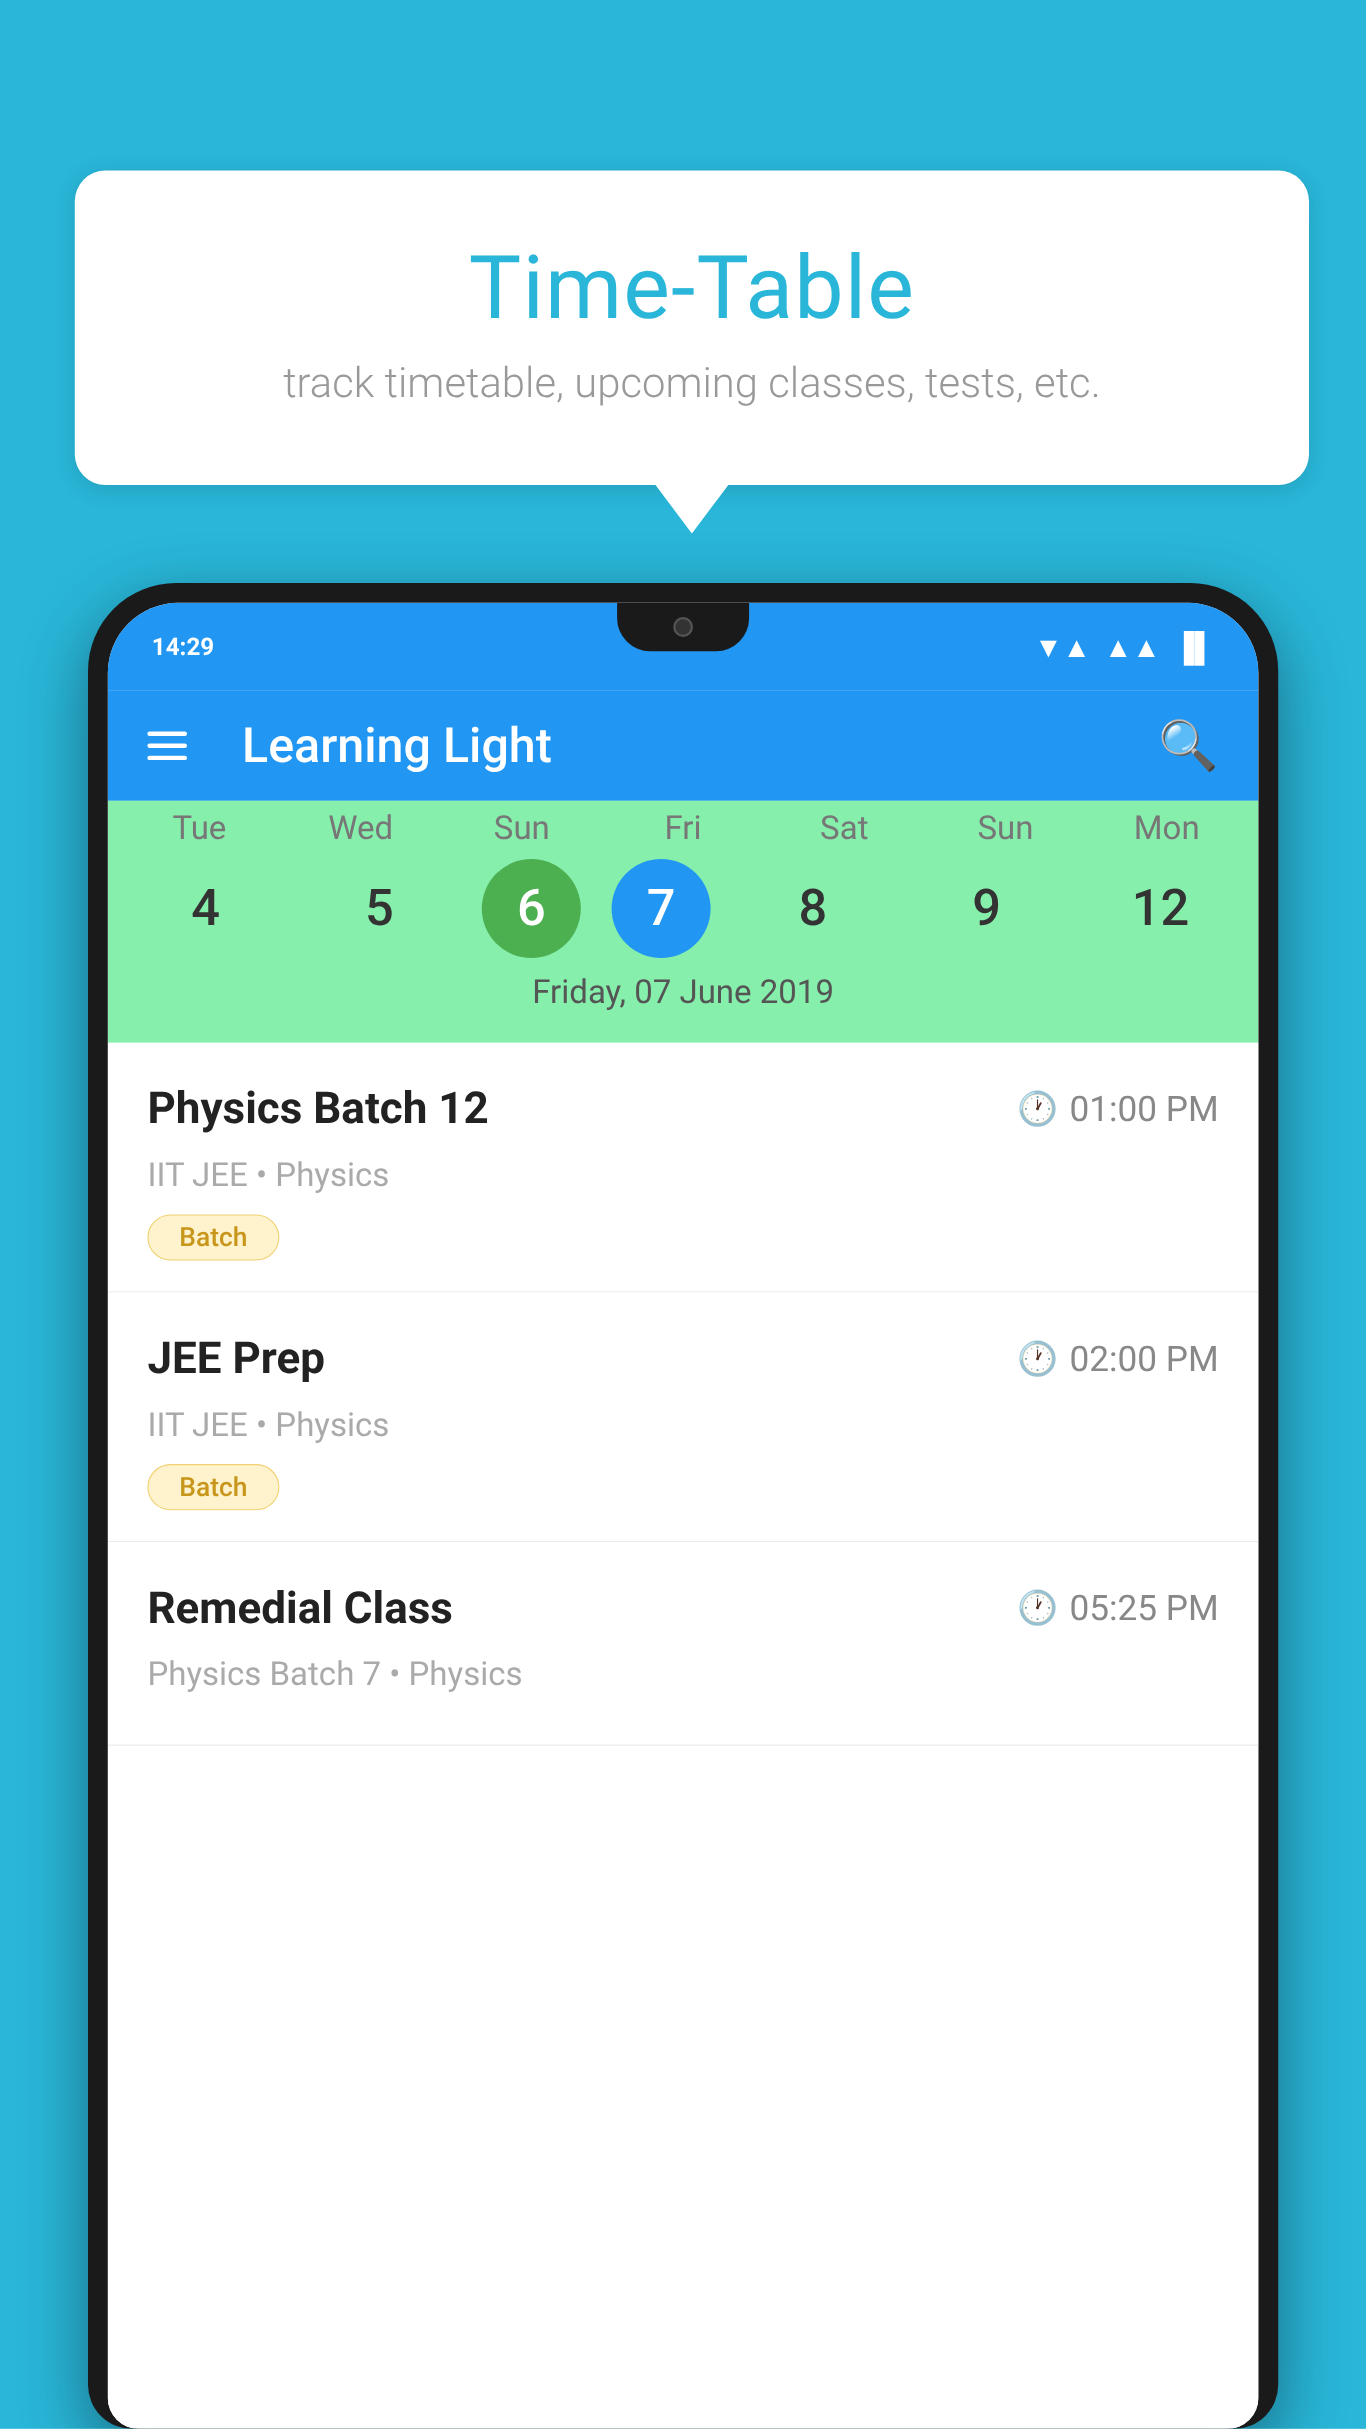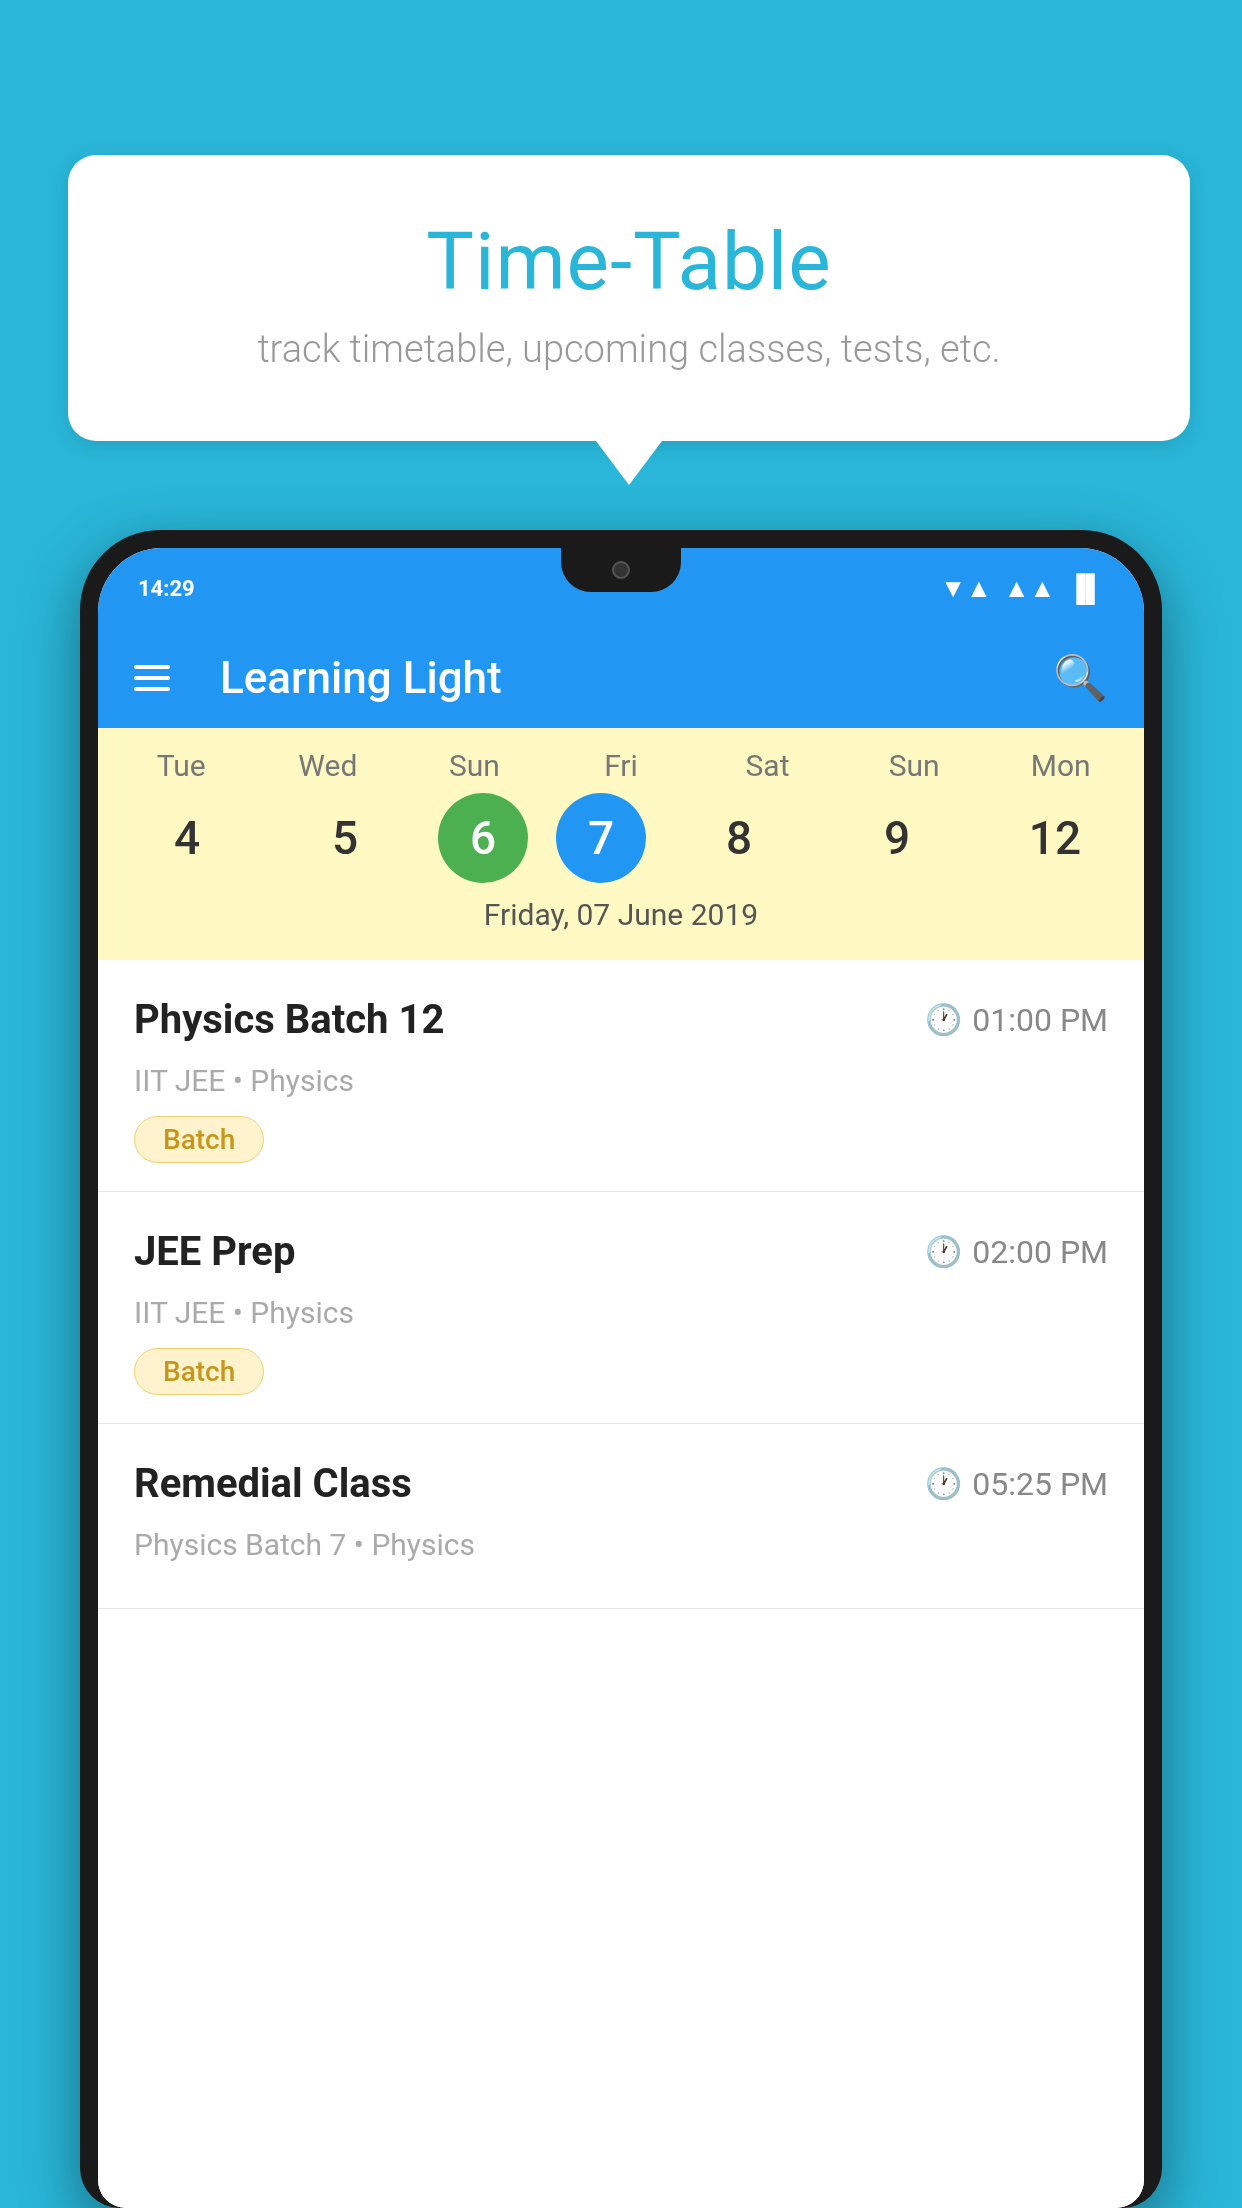--- a/index.html
+++ b/index.html
@@ -150,22 +150,22 @@
       flex: 1;
     }
     .search-icon-btn {
       color: white;
       font-size: 44px;
       cursor: pointer;
     }
 
     
     .calendar-strip {
-      background: #fef9c3;
-      padding: 20px 0 10px;
+      background: #86efac;
+      padding: 8px 0 10px;
     }
     .day-labels {
       display: flex;
       justify-content: space-around;
       padding: 0 10px;
       margin-bottom: 10px;
     }
     .day-label {
       font-size: 30px;
       color: #777;
@@ -248,21 +248,21 @@
     .schedule-item-sub {
       font-size: 30px;
       color: #aaa;
       margin-bottom: 18px;
       margin-top: 20px;
     }
     .badge {
       display: inline-block;
       background: #fff3cd;
       color: #c8961a;
-      font-size: 28px;
+      font-size: 24px;
       font-weight: 500;
       padding: 6px 28px;
       border-radius: 30px;
       border: 1.5px solid #f0d070;
     }
   </style>
 </head>
 <body>
 
 <div class="speech-bubble">

